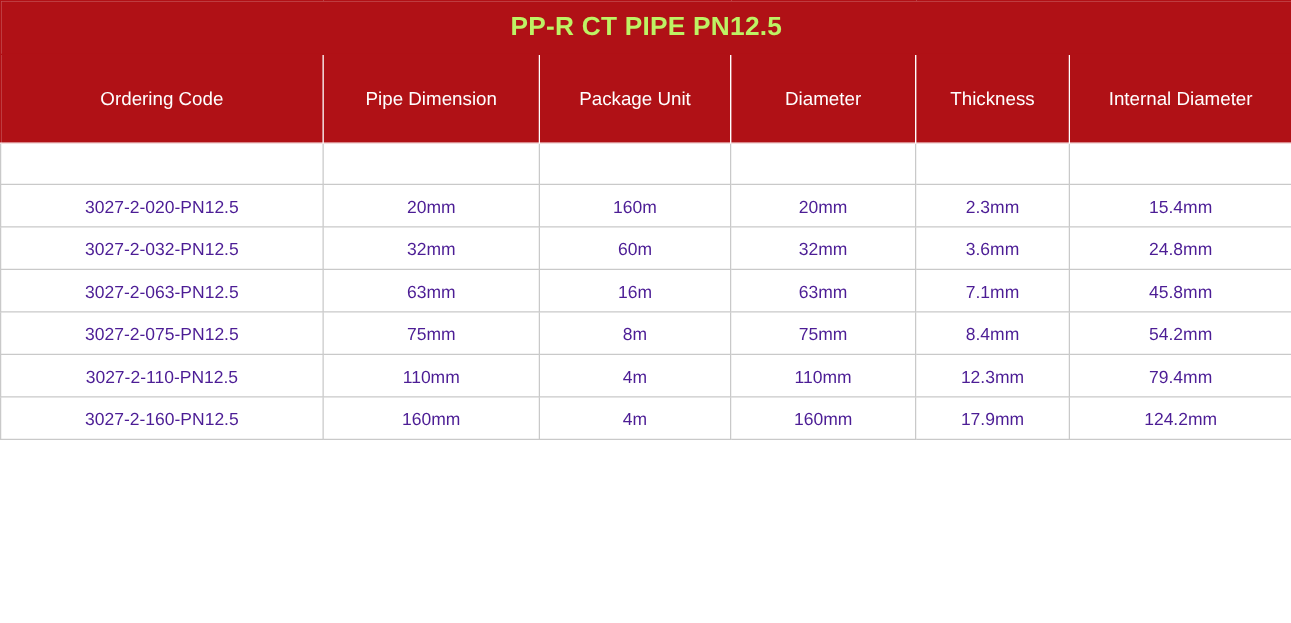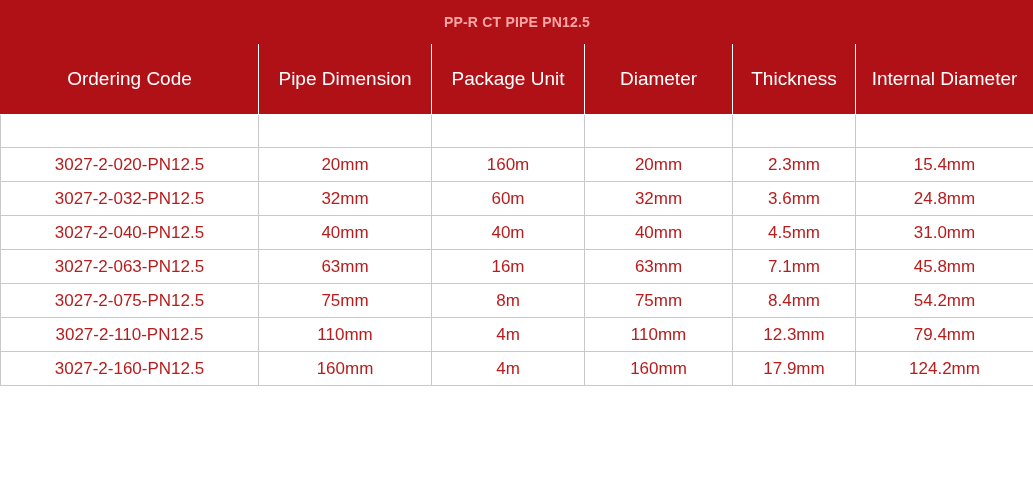--- a/index.html
+++ b/index.html
@@ -22,49 +22,49 @@
     width: 1033px;
     table-layout: fixed;
   }
   table.spec-table td, table.spec-table th {
     border: 1px solid #c9c9c9;
     padding: 0;
     margin: 0;
   }
   .title-cell {
     background: #b01116;
-    color: #fca5a5;
-    font-size: 14px;
+    color: #bef264;
+    font-size: 21px;
     font-weight: bold;
     text-align: center;
     height: 42px;
     letter-spacing: 0.2px;
     border: 1px solid #b01116 !important;
   }
   .head-cell {
     background: #b01116;
     color: #ffffff;
-    font-size: 19px;
+    font-size: 15px;
     font-weight: normal;
     text-align: center;
     height: 70px;
     vertical-align: middle;
     border-color: #ffffff !important;
     border-top-color: #b01116 !important;
   }
   .head-cell.first { border-left-color: #b01116 !important; }
   .head-cell.last { border-right-color: #b01116 !important; }
   .spacer-row td {
     height: 32px;
     background: #ffffff;
   }
   .data-cell {
     text-align: center;
-    font-size: 17px;
-    color: #b91c1c;
+    font-size: 14px;
+    color: #4c1d95;
     height: 33px;
     vertical-align: middle;
     background: #ffffff;
   }
   .col-code { width: 258px; }
   .col-dim { width: 173px; }
   .col-pkg { width: 153px; }
   .col-dia { width: 148px; }
   .col-thk { width: 123px; }
   .col-int { width: 178px; }
@@ -113,28 +113,20 @@
       </tr>
       <tr>
         <td class="data-cell">3027-2-032-PN12.5</td>
         <td class="data-cell">32mm</td>
         <td class="data-cell">60m</td>
         <td class="data-cell">32mm</td>
         <td class="data-cell">3.6mm</td>
         <td class="data-cell">24.8mm</td>
       </tr>
       <tr>
-        <td class="data-cell">3027-2-040-PN12.5</td>
-        <td class="data-cell">40mm</td>
-        <td class="data-cell">40m</td>
-        <td class="data-cell">40mm</td>
-        <td class="data-cell">4.5mm</td>
-        <td class="data-cell">31.0mm</td>
-      </tr>
-      <tr>
         <td class="data-cell">3027-2-063-PN12.5</td>
         <td class="data-cell">63mm</td>
         <td class="data-cell">16m</td>
         <td class="data-cell">63mm</td>
         <td class="data-cell">7.1mm</td>
         <td class="data-cell">45.8mm</td>
       </tr>
       <tr>
         <td class="data-cell">3027-2-075-PN12.5</td>
         <td class="data-cell">75mm</td>

